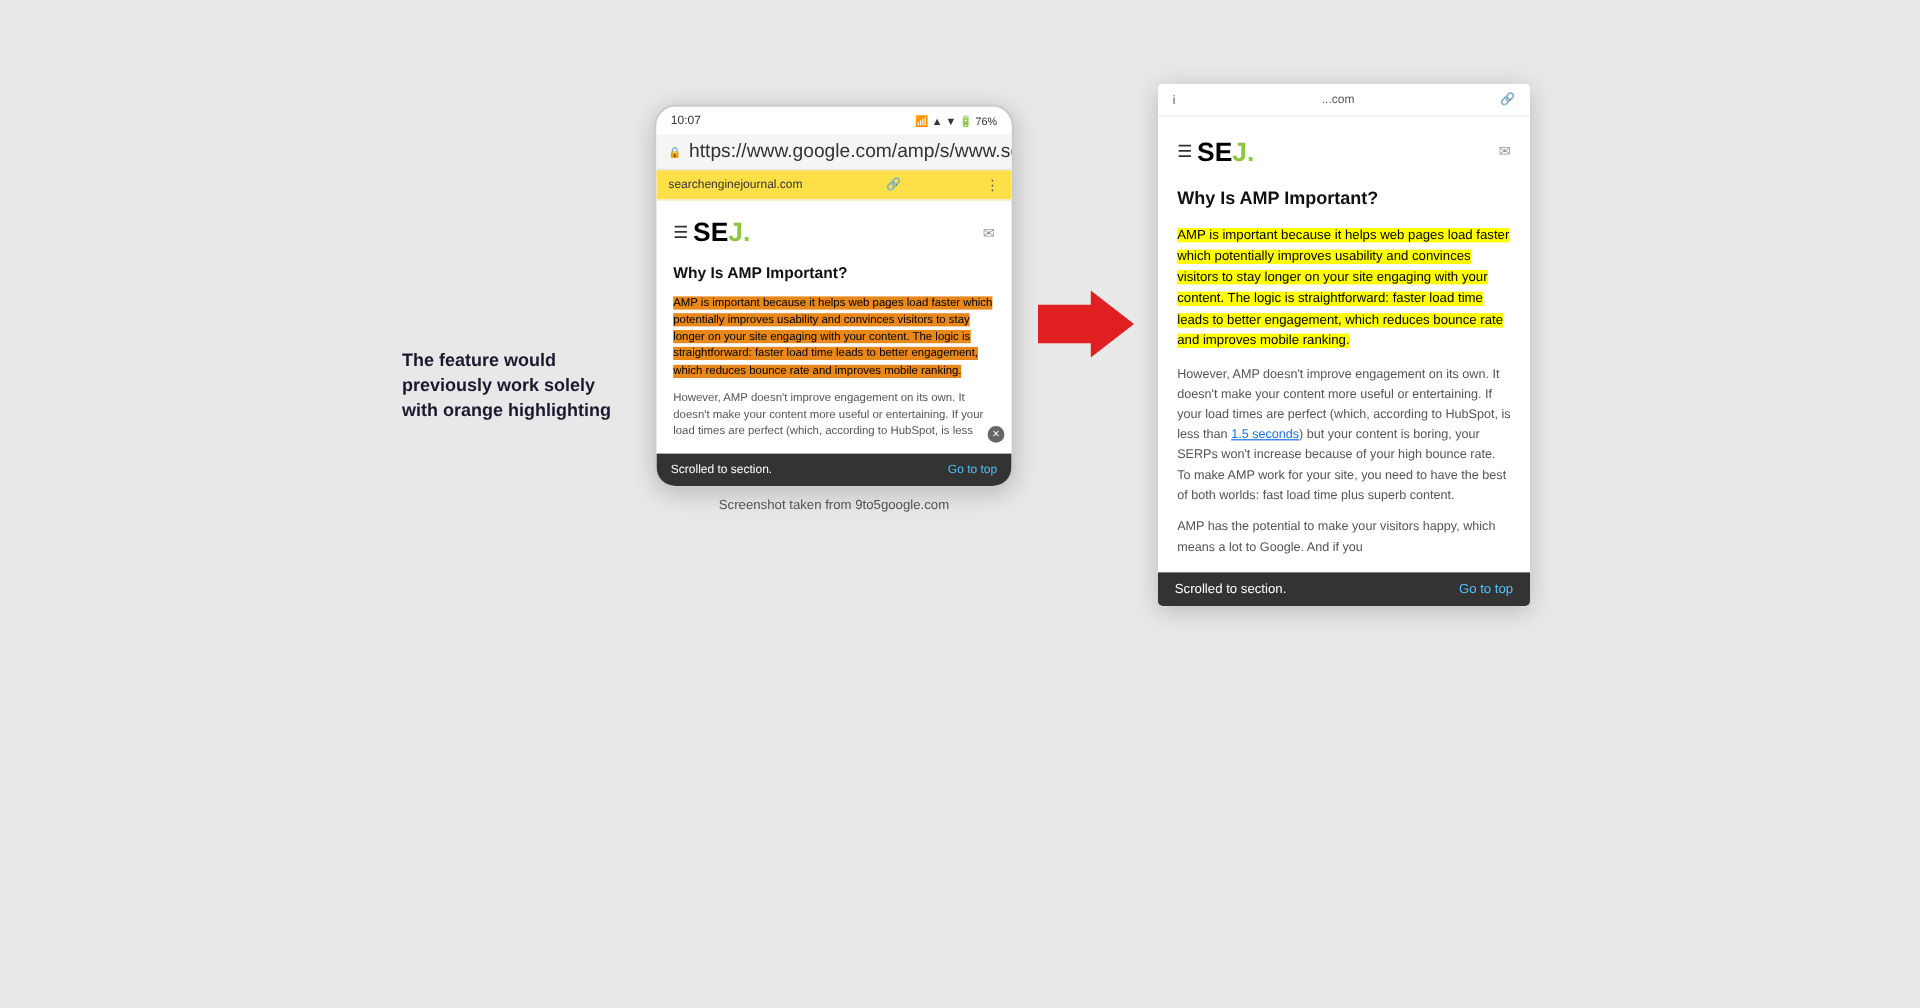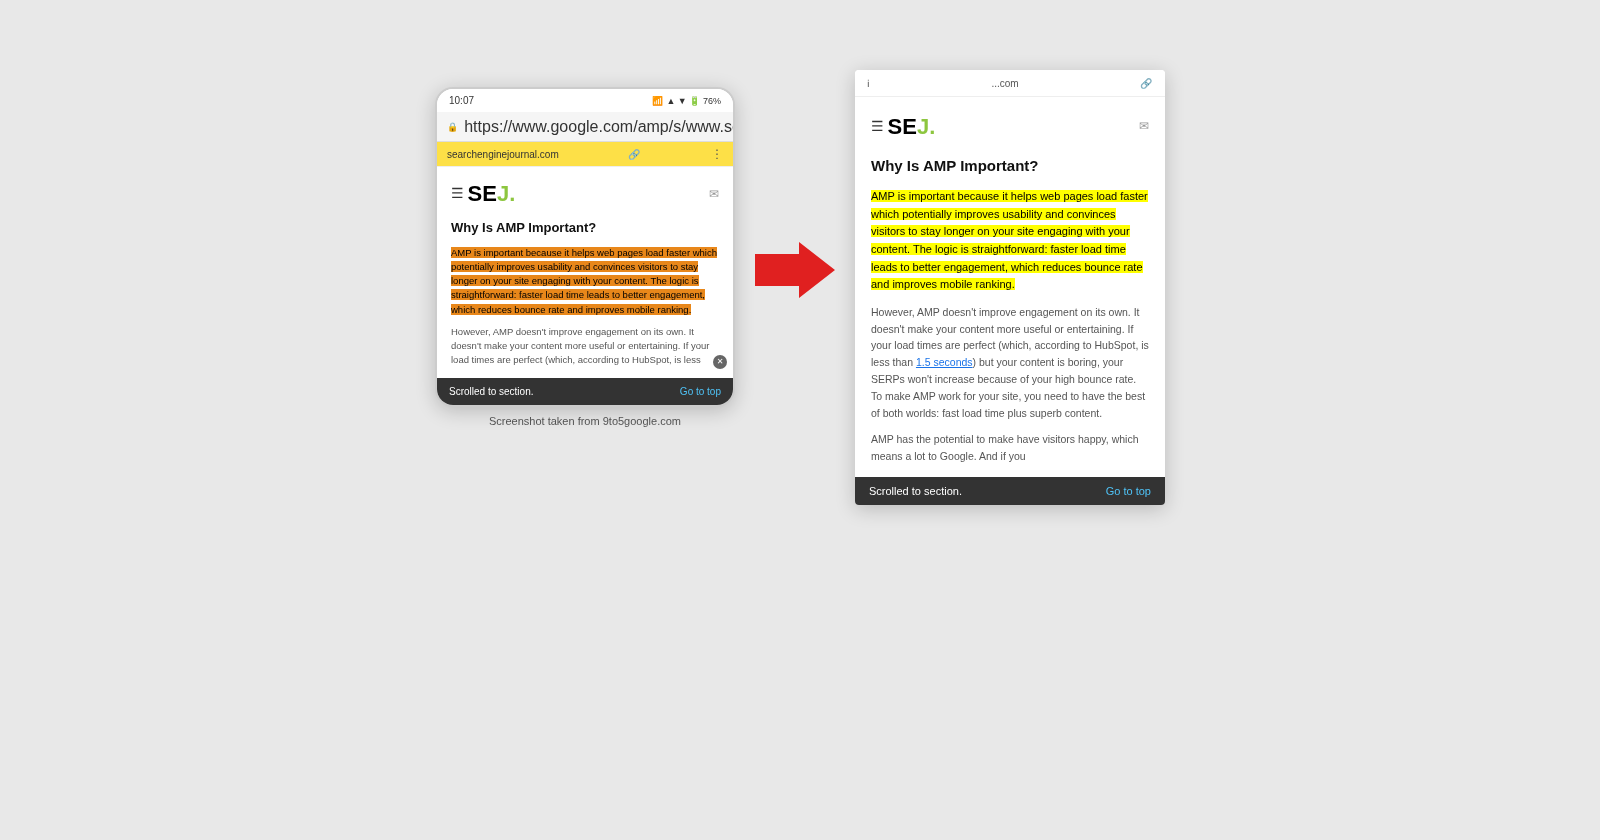--- a/index.html
+++ b/index.html
@@ -271,20 +271,23 @@
       font-weight: bold;
       color: #1a1a2e;
       line-height: 1.4;
     }
   </style>
 </head>
 <body>
 
 <div class="main-container">
 
+  <div class="left-annotation">
+    <p>The feature would previously work solely with orange highlighting</p>
+  </div>
 
   <div style="display:flex; flex-direction:column; align-items:center;">
     <div class="phone-mockup">
 
       <div class="phone-status-bar">
         <span>10:07</span>
         <span style="font-size:9px;">📶 ▲ ▼ 🔋 <span>76%</span></span>
       </div>
 
       <div class="phone-url-bar">
@@ -348,21 +351,21 @@
       </div>
       <h2>Why Is AMP Important?</h2>
 
       <p style="font-size:11px; line-height:1.6;">
         <span class="yellow-highlight">AMP is important because it helps web pages load faster which potentially improves usability and convinces visitors to stay longer on your site engaging with your content. The logic is straightforward: faster load time leads to better engagement, which reduces bounce rate and improves mobile ranking.</span>
       </p>
 
       <p class="body-text">
         <span>However, AMP doesn't improve engagement on its own. It doesn't make your content more useful or entertaining. If your load times are perfect (which, according to HubSpot, is less than </span><a class="link">1.5 seconds</a><span>) but your content is boring, your SERPs won't increase because of your high bounce rate. To make AMP work for your site, you need to have the best of both worlds: fast load time plus superb content.</span>
       </p>
-      <p class="body-text">AMP has the potential to make have visitors happy, which means a lot to Google. And if you</p>
+      <p class="body-text">AMP has the potential to make your visitors happy, which means a lot to Google. And if you</p>
     </div>
 
     <div class="right-phone-bottom">
       <span>Scrolled to section.</span>
       <span class="go-to-top">Go to top</span>
     </div>
   </div>
 
 
 </div>

